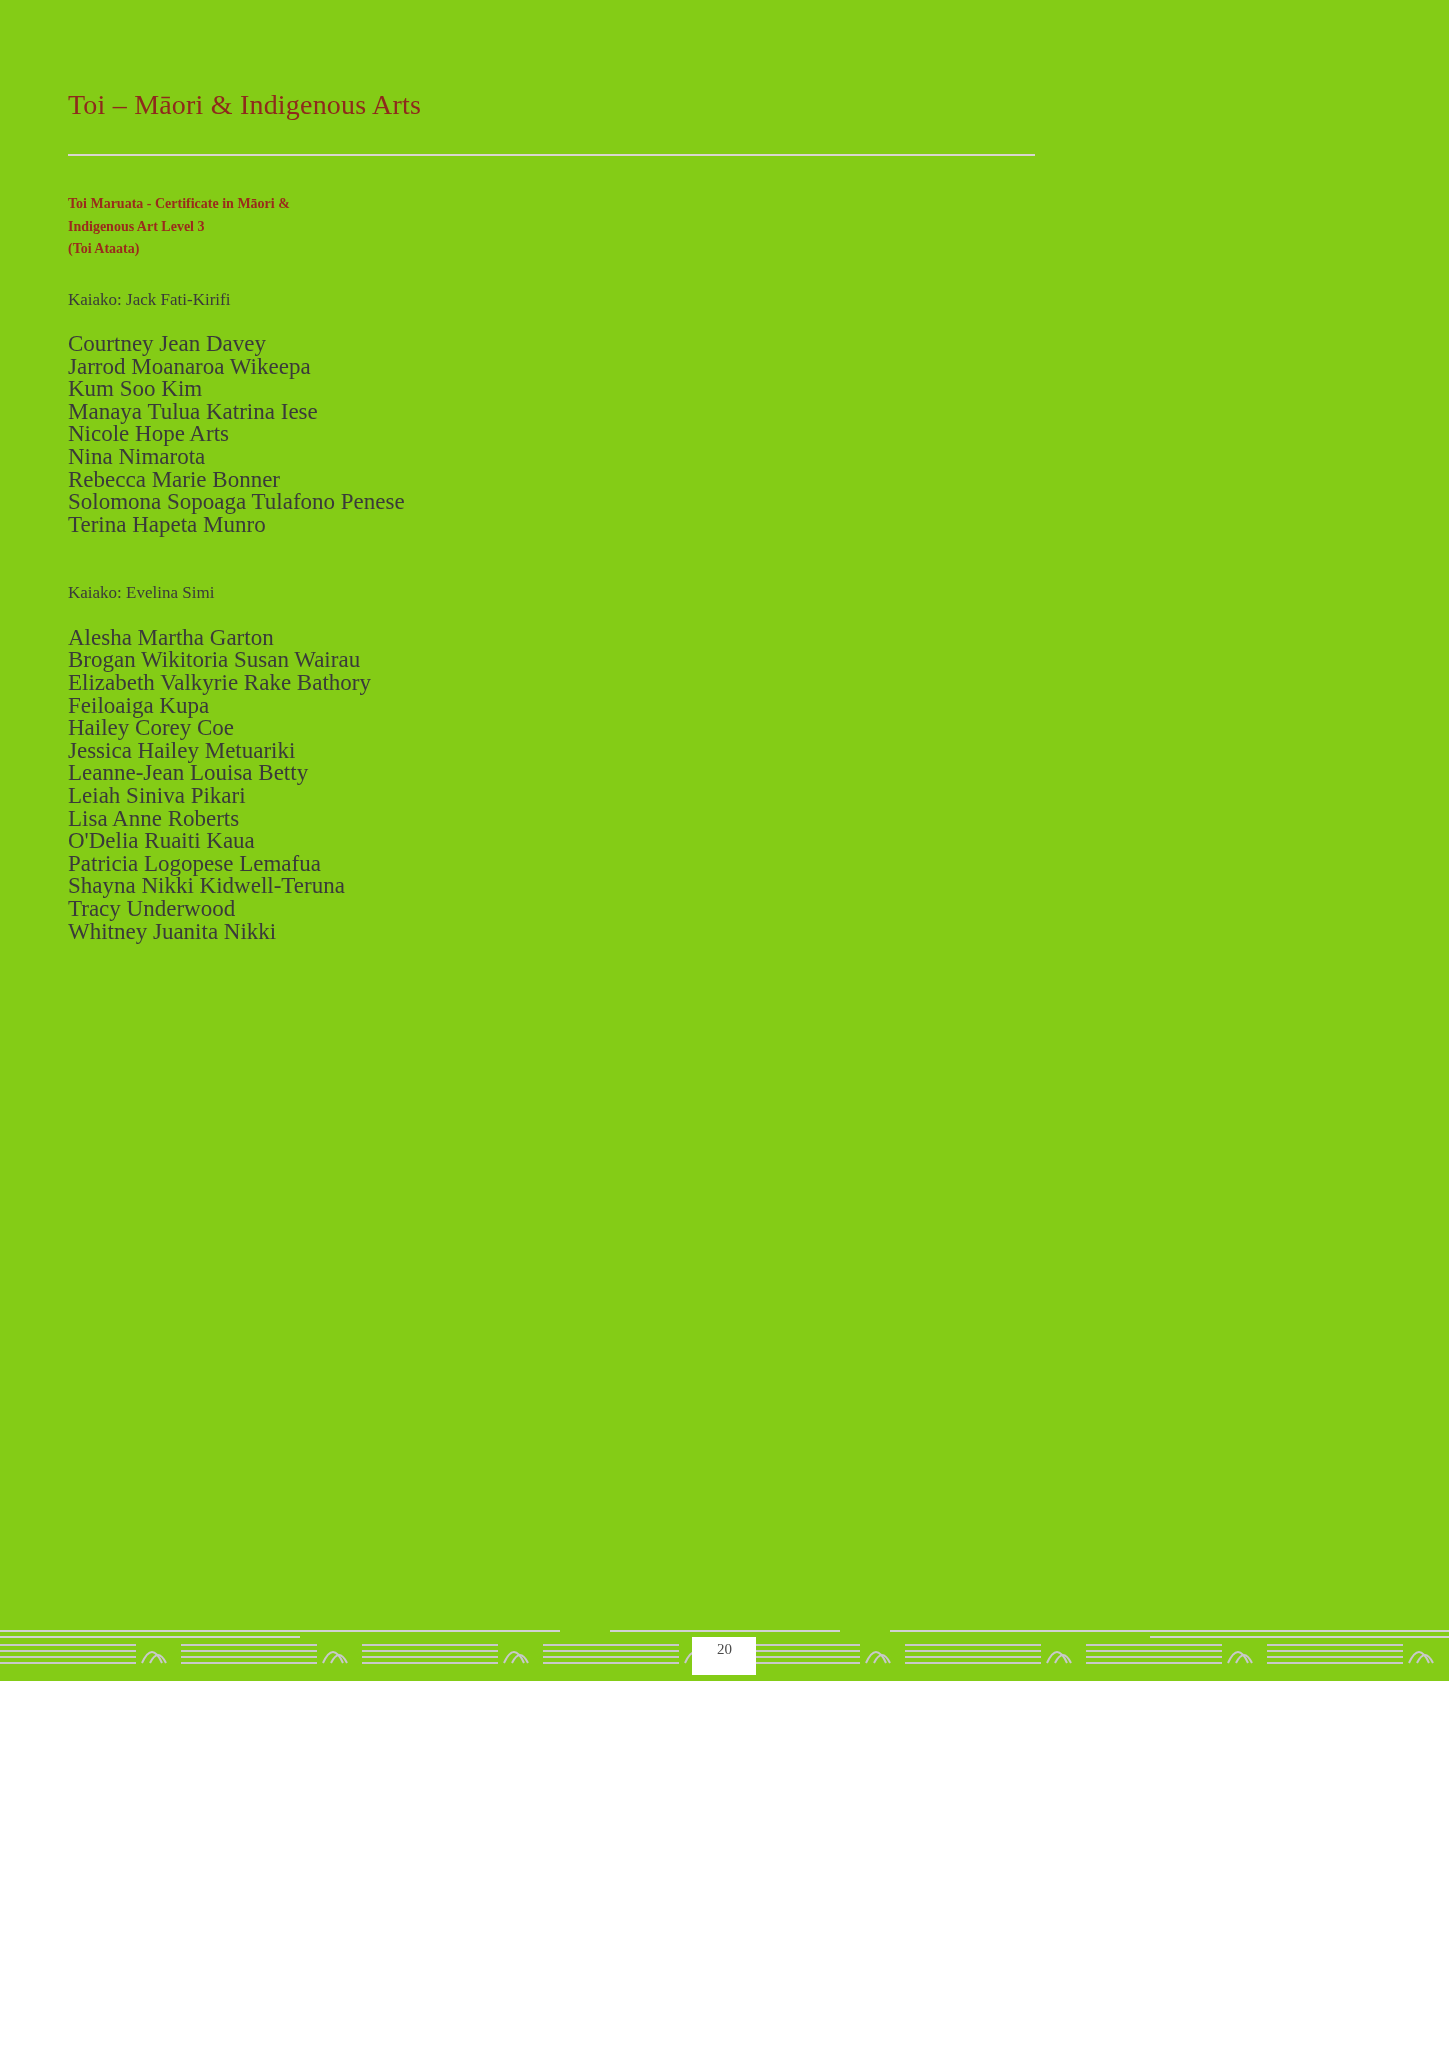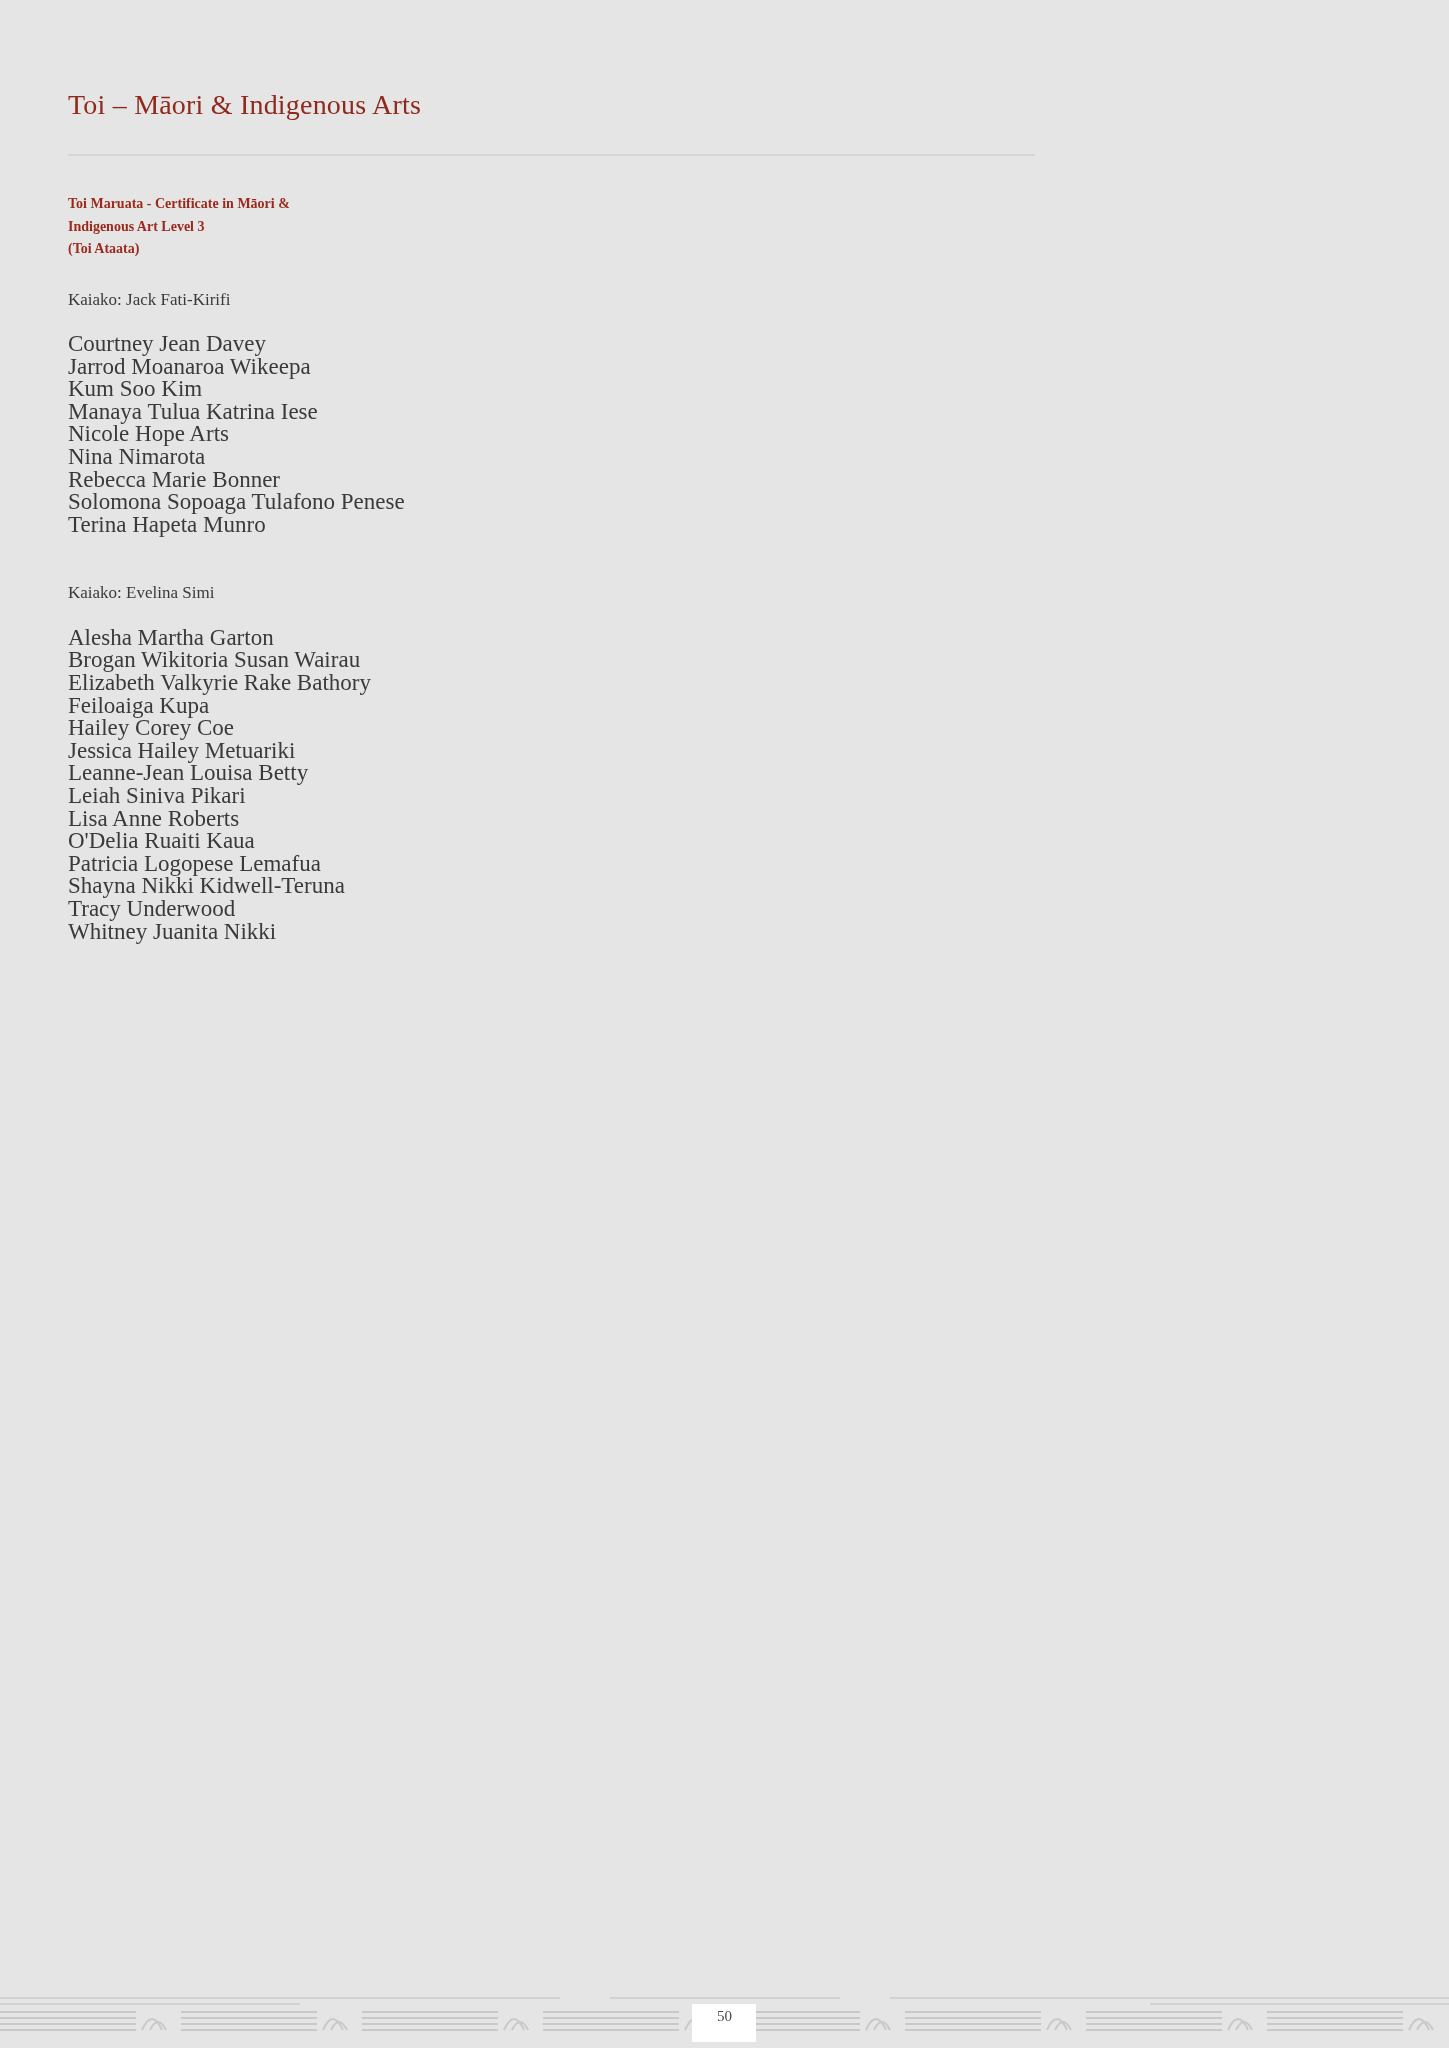--- a/index.html
+++ b/index.html
@@ -4,22 +4,22 @@
 <style>
   * { margin: 0; padding: 0; box-sizing: border-box; }
   html, body { background: #ffffff; }
   body {
     font-family: "Liberation Serif", "DejaVu Serif", serif;
     color: #3a3a3a;
   }
   .page {
     position: relative;
     width: 1449px;
-    height: 2048px;
-    background: #e5e5e5;
+    height: 1681px;
+    background: #84cc16;
     overflow: hidden;
   }
   .content {
     padding: 0 68px;
   }
   .doc-title {
     margin-top: 88px;
     font-size: 28px;
     font-weight: 400;
     line-height: 33px;
@@ -145,15 +145,15 @@
       <use href="#ku" x="0"></use>
       <use href="#ku" x="181"></use>
       <use href="#ku" x="362"></use>
       <use href="#ku" x="543"></use>
       <use href="#ku" x="724"></use>
       <use href="#ku" x="905"></use>
       <use href="#ku" x="1086"></use>
       <use href="#ku" x="1267"></use>
       <rect x="692" y="14" width="64" height="38" fill="#ffffff"></rect>
     </svg>
-    <span class="page-number">50</span>
+    <span class="page-number">20</span>
   </div>
 </div>
 
 </body></html>

